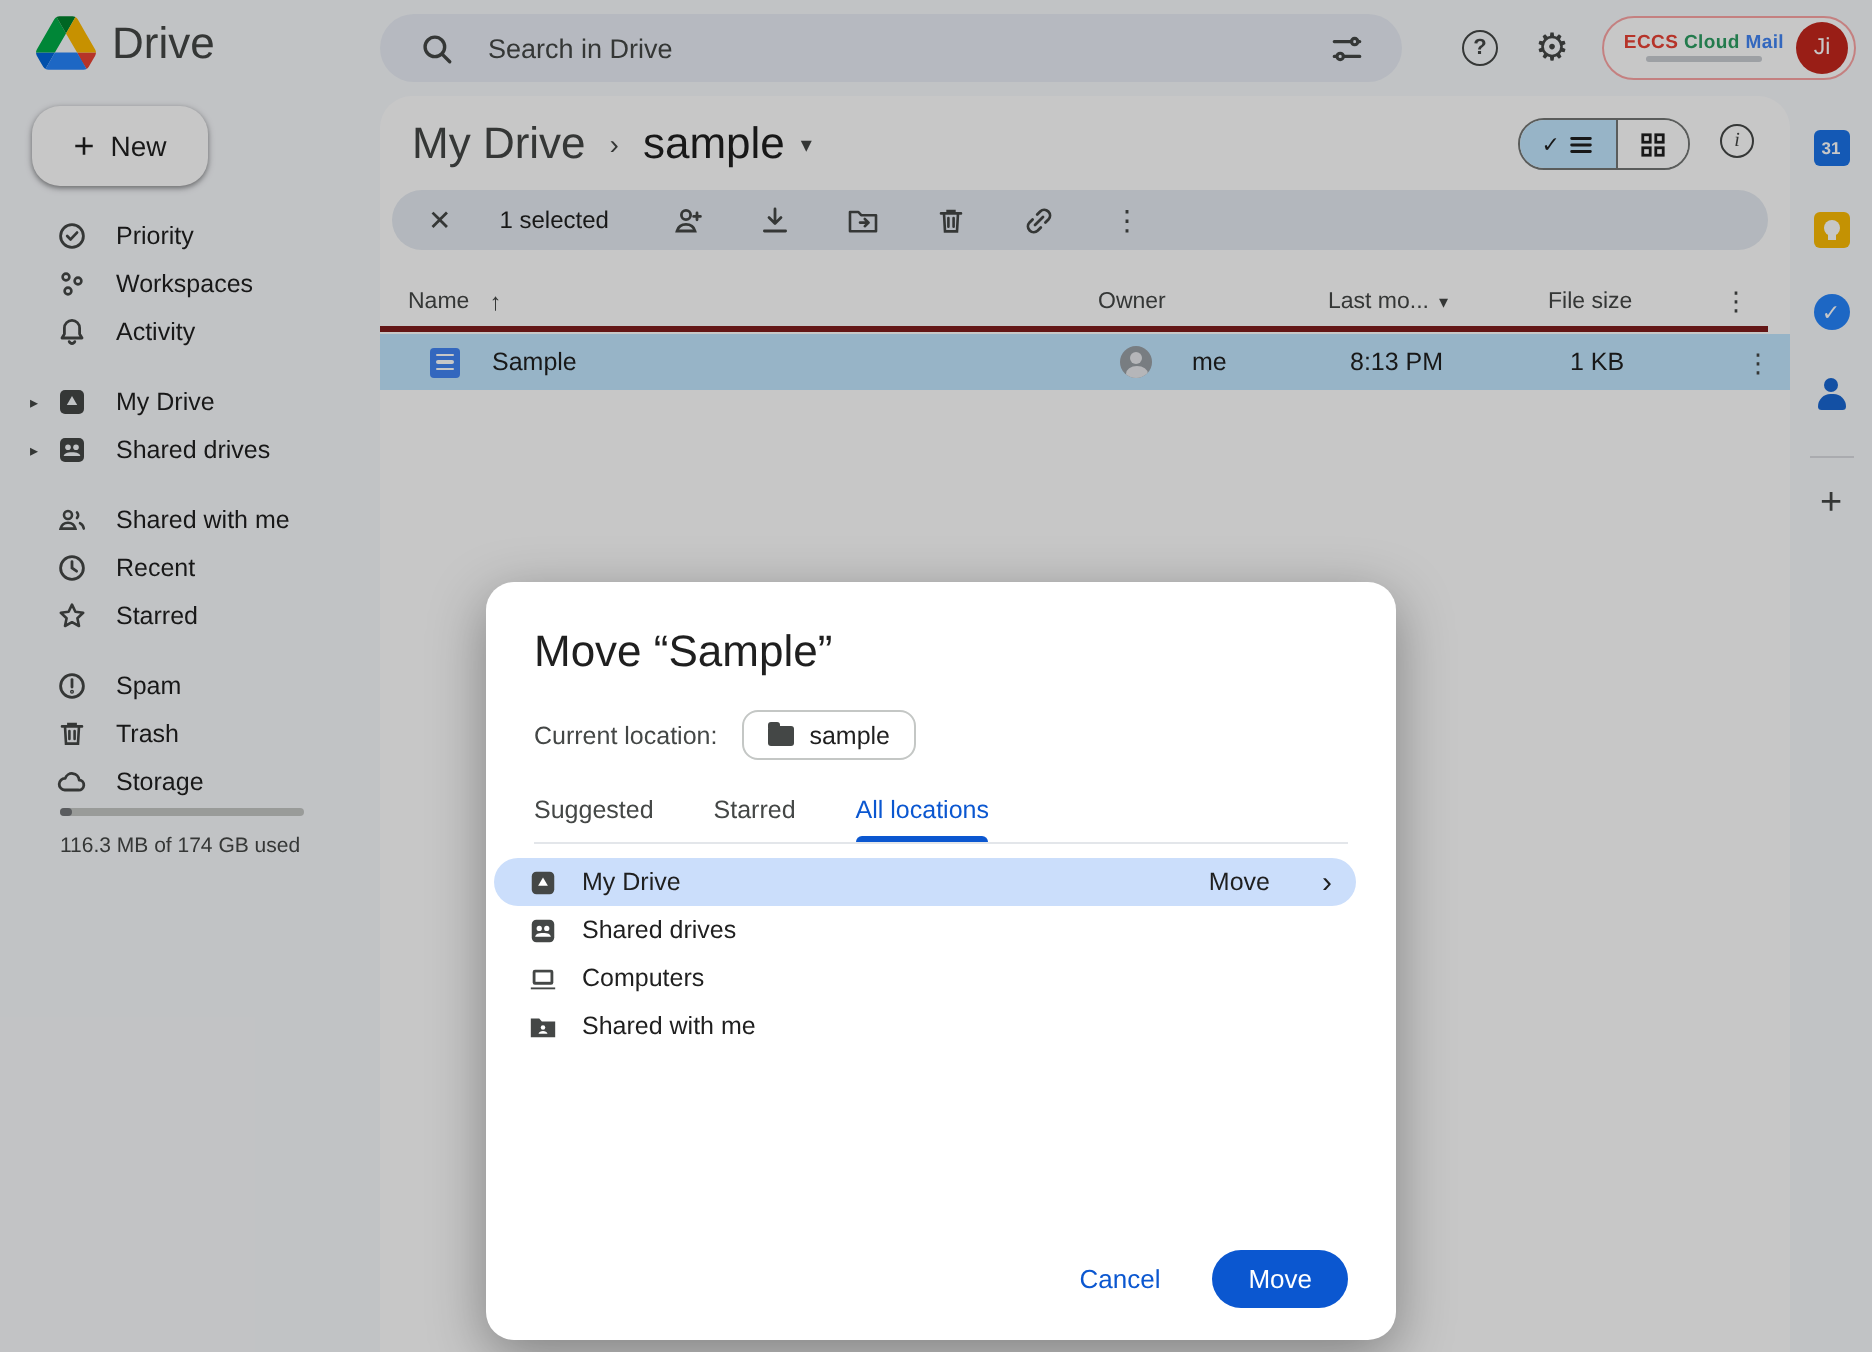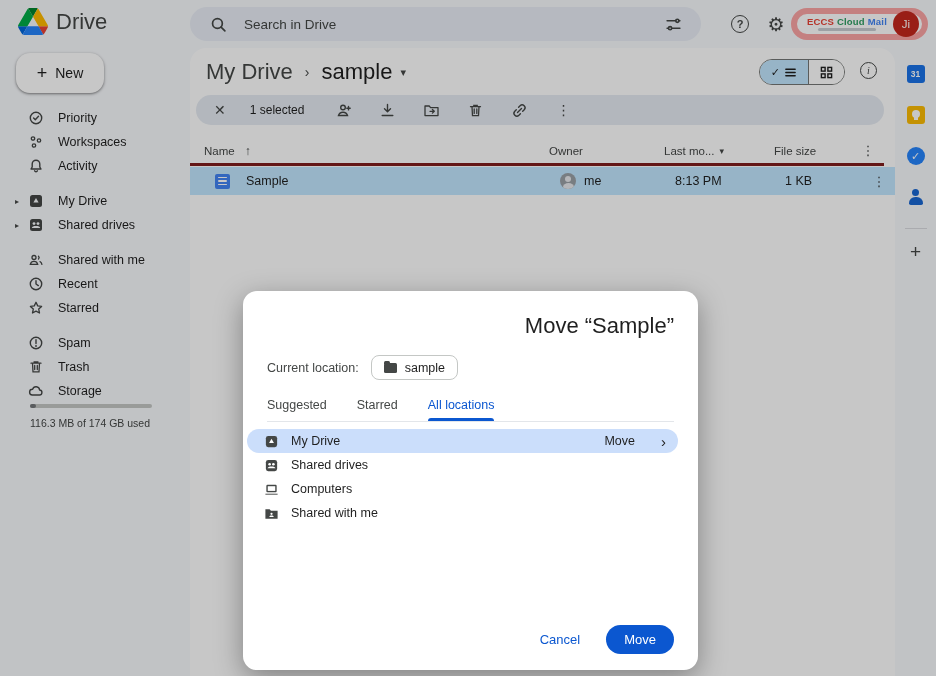--- a/index.html
+++ b/index.html
@@ -11,21 +11,21 @@
   .brand { position:absolute; left:18px; top:8px; display:flex; align-items:center; gap:8px; }
   .brand svg { width:30px; height:27px; }
   .brand-name { font-size:22px; color:#444746; }
   .searchbar { position:absolute; left:190px; top:7px; width:511px; height:34px; background:#e9eef6; border-radius:17px; display:flex; align-items:center; padding:0 14px; gap:12px; }
   .searchbar input { flex:1; border:0; outline:0; background:transparent; font-size:13.5px; color:#1f1f1f; font-family:inherit; }
   .searchbar input::placeholder { color:#444746; opacity:1; }
   .icon-btn { width:28px; height:28px; display:flex; align-items:center; justify-content:center; color:#444746; border-radius:50%; cursor:pointer; }
   .top-icons { position:absolute; right:110px; top:10px; display:flex; gap:8px; align-items:center; }
   .circle-glyph { width:18px; height:18px; border:1.6px solid #444746; border-radius:50%; font-size:11px; font-weight:bold; display:flex; align-items:center; justify-content:center; color:#444746; }
   .gear-glyph { font-size:19px; color:#444746; line-height:1; }
-  .account-badge { position:absolute; right:8px; top:8px; height:32px; background:#fff; border:6px solid #fca5a5; border-radius:16px; display:flex; align-items:center; padding:2px 3px 2px 10px; gap:6px; }
+  .account-badge { position:absolute; right:8px; top:8px; height:32px; background:#fff; border:1px solid #fca5a5; border-radius:16px; display:flex; align-items:center; padding:2px 3px 2px 10px; gap:6px; }
   .badge-text { display:flex; flex-direction:column; align-items:center; line-height:1; }
   .badge-line { font-size:9.5px; font-weight:bold; letter-spacing:.2px; white-space:nowrap; }
   .badge-tagline { margin-top:2px; width:58px; height:3px; background:#c9cdd3; border-radius:2px; }
   .avatar { width:26px; height:26px; border-radius:50%; background:#c4271d; color:#fff; font-size:11.5px; display:flex; align-items:center; justify-content:center; }
 
   
   .sidebar { position:absolute; left:0; top:48px; width:190px; bottom:0; }
   .new-btn { position:absolute; left:16px; top:5px; width:88px; height:40px; background:#fff; border-radius:14px; box-shadow:0 1px 2px rgba(0,0,0,.3),0 1px 3px 1px rgba(0,0,0,.15); display:flex; align-items:center; justify-content:center; gap:8px; font-size:14px; font-weight:500; cursor:pointer; }
   .new-plus { font-size:18px; font-weight:400; }
   .nav { position:absolute; left:0; top:58px; right:0; }
@@ -65,21 +65,21 @@
   .col-size { width:78px; }
   .col-menu { width:32px; text-align:center; }
   .sort-arrow { font-size:12px; }
   .hdr-caret { font-size:9px; }
   .hdr-more { font-size:13px; cursor:pointer; }
 
   .frow { position:absolute; left:0; top:119px; right:0; height:28px; display:flex; align-items:center; background:#c2e7ff; font-size:12.5px; cursor:pointer; }
   .frow .col-name { padding-left:25px; gap:16px; }
   .doc-ic { width:15px; height:15px; background:#4285f4; border-radius:2px; display:flex; flex-direction:column; justify-content:center; gap:2px; padding:0 3px; flex:none; }
   .doc-ic i { display:block; height:1.5px; background:#fff; border-radius:1px; }
-  .owner-cell { display:flex; align-items:center; gap:8px; }
+  .owner-cell { display:flex; align-items:center; gap:20px; }
   .owner-av { width:16px; height:16px; border-radius:50%; background:#9aa0a6; position:relative; overflow:hidden; flex:none; }
   .owner-av::before { content:""; position:absolute; left:5px; top:3px; width:6px; height:6px; border-radius:50%; background:#e8eaed; }
   .owner-av::after { content:""; position:absolute; left:2.5px; top:10px; width:11px; height:8px; border-radius:50%; background:#e8eaed; }
   .row-more { font-size:13px; color:#444746; width:32px; text-align:center; cursor:pointer; }
 
   
   .rstrip { position:absolute; right:0; top:48px; width:41px; bottom:0; display:flex; flex-direction:column; align-items:center; }
   .rs-ic { width:30px; height:30px; display:flex; align-items:center; justify-content:center; margin-top:11px; cursor:pointer; }
   .cal-ic { width:18px; height:18px; background:#1a73e8; border-radius:3px; color:#fff; font-size:8.5px; font-weight:bold; display:flex; align-items:center; justify-content:center; }
   .keep-ic { width:18px; height:18px; background:#fbbc04; border-radius:3px; position:relative; }
@@ -88,21 +88,21 @@
   .tasks-ic { width:18px; height:18px; background:#2684fc; border-radius:50%; color:#fff; font-size:11px; display:flex; align-items:center; justify-content:center; }
   .contacts-ic { width:18px; height:18px; position:relative; }
   .contacts-ic::before { content:""; position:absolute; left:5.5px; top:1px; width:7px; height:7px; border-radius:50%; background:#1967d2; }
   .contacts-ic::after { content:""; position:absolute; left:2px; top:9px; width:14px; height:8px; border-radius:7px 7px 2px 2px; background:#1967d2; }
   .rs-divider { width:22px; height:1px; background:#dadce0; margin-top:16px; }
   .rs-plus { font-size:19px; color:#444746; margin-top:12px; cursor:pointer; }
 
   
   .scrim { position:absolute; inset:0; background:rgba(0,0,0,.22); z-index:50; }
   .dialog { position:absolute; left:243px; top:291px; width:455px; height:379px; background:#fff; border-radius:14px; z-index:60; box-shadow:0 8px 28px rgba(0,0,0,.35); padding:22px 24px 20px; }
-  .dlg-title { font-size:22px; color:#1f1f1f;text-align:right; }
+  .dlg-title { font-size:22px; color:#1f1f1f; }
   .dlg-locrow { margin-top:16px; display:flex; align-items:center; gap:12px; }
   .dlg-loclabel { font-size:12.5px; color:#444746; }
   .loc-chip { display:flex; align-items:center; gap:8px; border:1px solid #c4c7c5; border-radius:8px; height:25px; padding:0 12px; font-size:12.5px; color:#1f1f1f; cursor:pointer; }
   .folder-glyph { width:13px; height:10px; background:#444746; border-radius:1.5px; position:relative; flex:none; }
   .folder-glyph::before { content:""; position:absolute; left:0; top:-2px; width:6px; height:3px; background:#444746; border-radius:1.5px 1.5px 0 0; }
   .dlg-tabs { margin-top:18px; display:flex; gap:30px; border-bottom:1px solid #e3e6ea; }
   .dlg-tab { font-size:12.5px; font-weight:500; color:#444746; padding-bottom:9px; position:relative; cursor:pointer; }
   .dlg-tab.active { color:#0b57d0; }
   .dlg-tab.active::after { content:""; position:absolute; left:0; right:0; bottom:0; height:3px; border-radius:3px 3px 0 0; background:#0b57d0; }
   .dlg-list { margin:7px -20px 0 -20px; padding-right:16px; }

